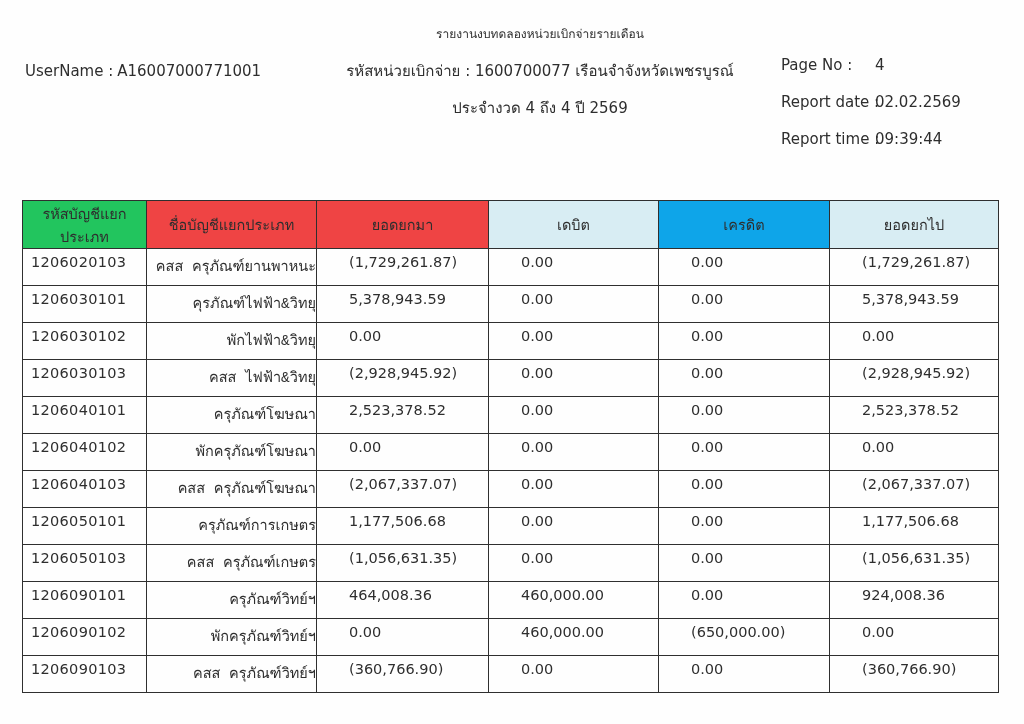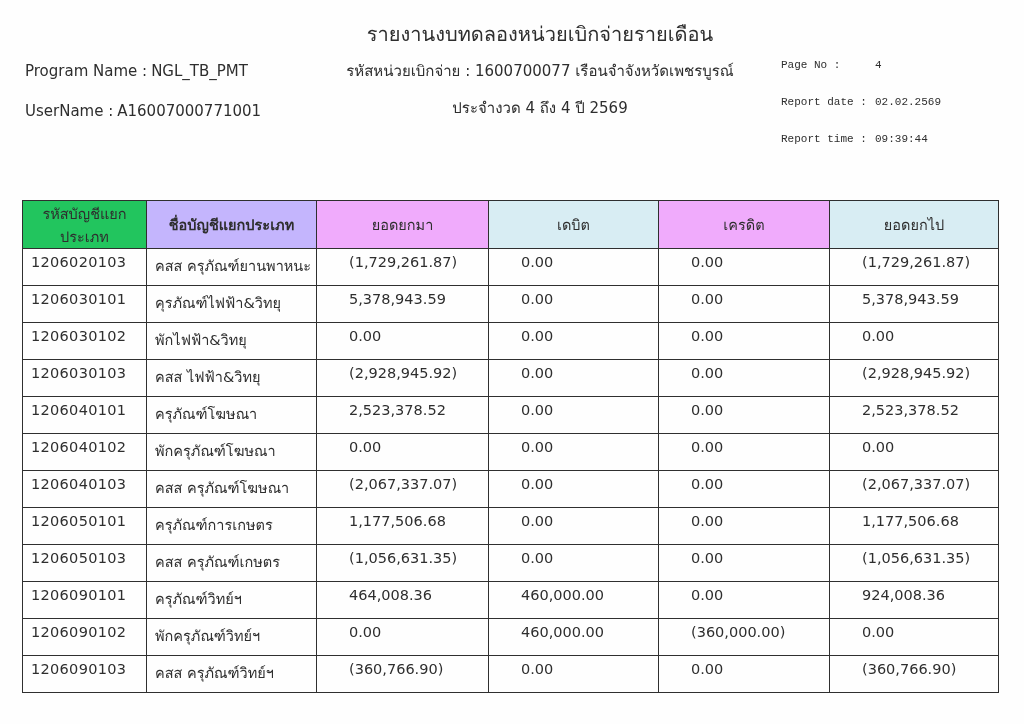--- a/index.html
+++ b/index.html
@@ -15,23 +15,23 @@
     margin: 0 auto;
   }
 
   
   .hdr-left   { position: absolute; left: 25px;  top: 62px;  font-size: 15px; }
   .hdr-left .hline { height: 18px; line-height: 18px; margin-bottom: 22px; white-space: nowrap; }
   .hdr-left .hline span { margin-right: 4px; }
 
   .hdr-center { position: absolute; left: 240px; top: 24px; width: 600px; text-align: center; font-size: 15px; }
   .hdr-center .hline { height: 20px; line-height: 20px; margin-bottom: 17px; white-space: nowrap; }
-  .hdr-center .title { font-size: 20px; text-align: center; }
-
-  .hdr-right  { position: absolute; left: 781px; top: 56px; font-size: 11px; font-family: Liberation Mono, monospace; }
+  .hdr-center .title { font-size: 12px; text-align: center; }
+
+  .hdr-right  { position: absolute; left: 781px; top: 56px; font-size: 15px; }
   .hdr-right .hrow { display: flex; height: 18px; line-height: 18px; margin-bottom: 19px; white-space: nowrap; }
   .hdr-right .hrow .lbl { width: 94px; }
   .hdr-right .hrow .val { }
 
   
   .tbl-wrap { position: absolute; left: 22px; top: 200px; width: 976px; }
   table {
     border-collapse: collapse;
     table-layout: fixed;
     width: 976px;
@@ -56,32 +56,29 @@
     font-size: 14.5px;
   }
 
   tbody td {
     height: 37px;
     vertical-align: top;
     padding-top: 5px;
     background: #fefefe;
   }
   td.code { text-align: left;  padding-left: 8px;  letter-spacing: 0.3px; }
-  td.name { text-align: left;  padding-left: 8px;  white-space: nowrap; overflow: hidden; }
+  td.name { text-align: right;   white-space: nowrap; overflow: hidden; font-family: Liberation Mono, monospace; }
   td.num  { text-align: left; padding-right: 8px; white-space: nowrap; padding-left: 32px; }
 </style>
 </head>
 <body>
 
 <div class="page">
 
   <div class="hdr-left">
-    <div class="hline">
-      <span>Program Name :</span><span>NGL_TB_PMT</span>
-    </div>
     <div class="hline">
       <span>UserName :</span><span>A16007000771001</span>
     </div>
   </div>
 
   <div class="hdr-center">
     <div class="hline title">รายงานงบทดลองหน่วยเบิกจ่ายรายเดือน</div>
     <div class="hline">รหัสหน่วยเบิกจ่าย : 1600700077 เรือนจำจังหวัดเพชรบูรณ์</div>
     <div class="hline">ประจำงวด 4 ถึง 4 ปี 2569</div>
   </div>
@@ -107,24 +104,24 @@
         <col class="c0">
           <col class="c1">
           <col class="c2">
           <col class="c3">
           <col class="c4">
           <col class="c5">
       </colgroup>
       <thead>
         <tr>
           <th style="background: #22c55e;">รหัสบัญชีแยกประเภท</th>
-          <th style="background: #c4b5fd; font-weight: bold;">ชื่อบัญชีแยกประเภท</th>
-          <th style="background: #f0abfc;">ยอดยกมา</th>
+          <th style="background: #ef4444;">ชื่อบัญชีแยกประเภท</th>
+          <th style="background: #ef4444;">ยอดยกมา</th>
           <th style="background: rgb(216, 237, 243);">เดบิต</th>
-          <th style="background: #f0abfc;">เครดิต</th>
+          <th style="background: #0ea5e9;">เครดิต</th>
           <th style="background: rgb(216, 237, 243);">ยอดยกไป</th>
         </tr>
       </thead>
       <tbody>
         <tr>
           <td class="code">1206020103</td>
           <td class="name">คสส ครุภัณฑ์ยานพาหนะ</td>
           <td class="num">(1,729,261.87)</td>
           <td class="num">0.00</td>
           <td class="num">0.00</td>
@@ -200,21 +197,21 @@
           <td class="num">464,008.36</td>
           <td class="num">460,000.00</td>
           <td class="num">0.00</td>
           <td class="num">924,008.36</td>
         </tr>
         <tr>
           <td class="code">1206090102</td>
           <td class="name">พักครุภัณฑ์วิทย์ฯ</td>
           <td class="num">0.00</td>
           <td class="num">460,000.00</td>
-          <td class="num">(360,000.00)</td>
+          <td class="num">(650,000.00)</td>
           <td class="num">0.00</td>
         </tr>
         <tr>
           <td class="code">1206090103</td>
           <td class="name">คสส ครุภัณฑ์วิทย์ฯ</td>
           <td class="num">(360,766.90)</td>
           <td class="num">0.00</td>
           <td class="num">0.00</td>
           <td class="num">(360,766.90)</td>
         </tr>

